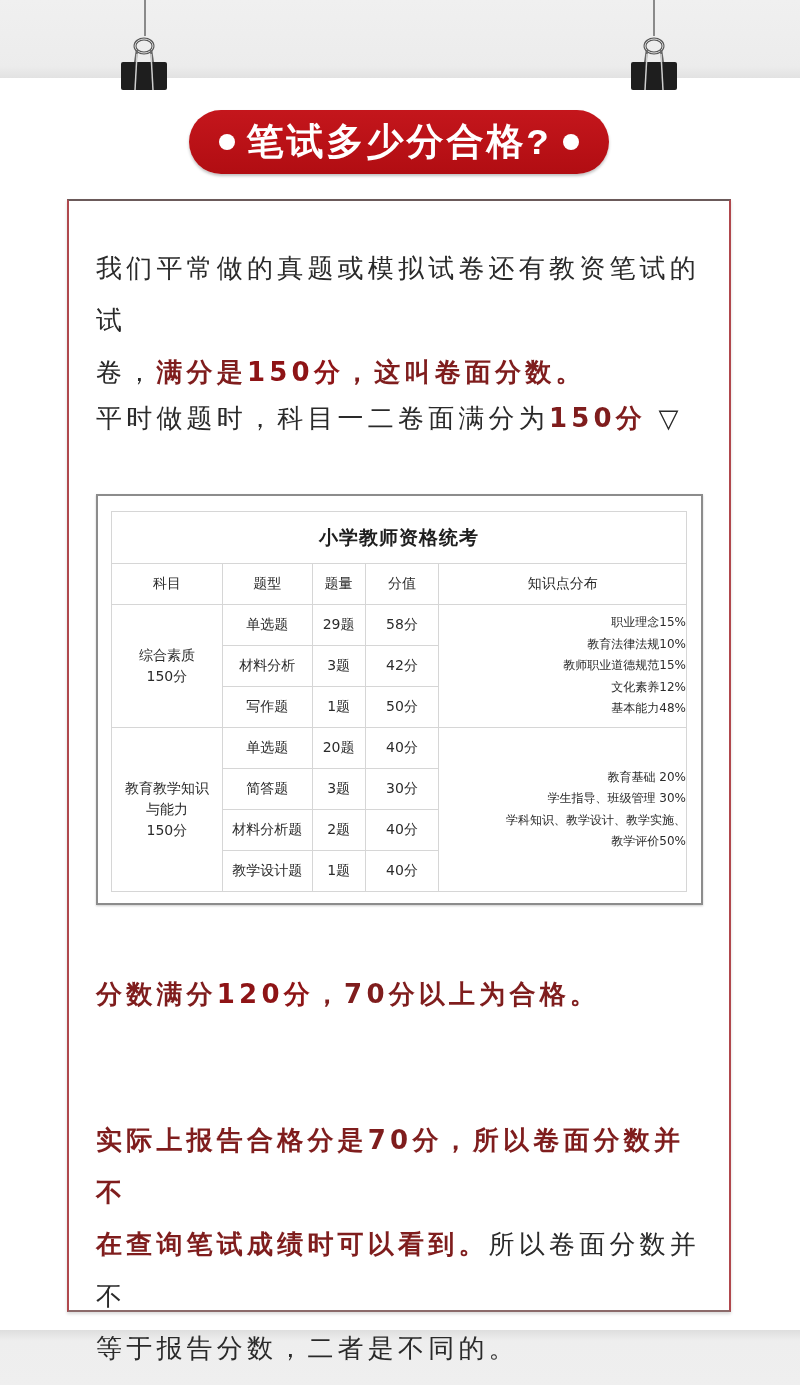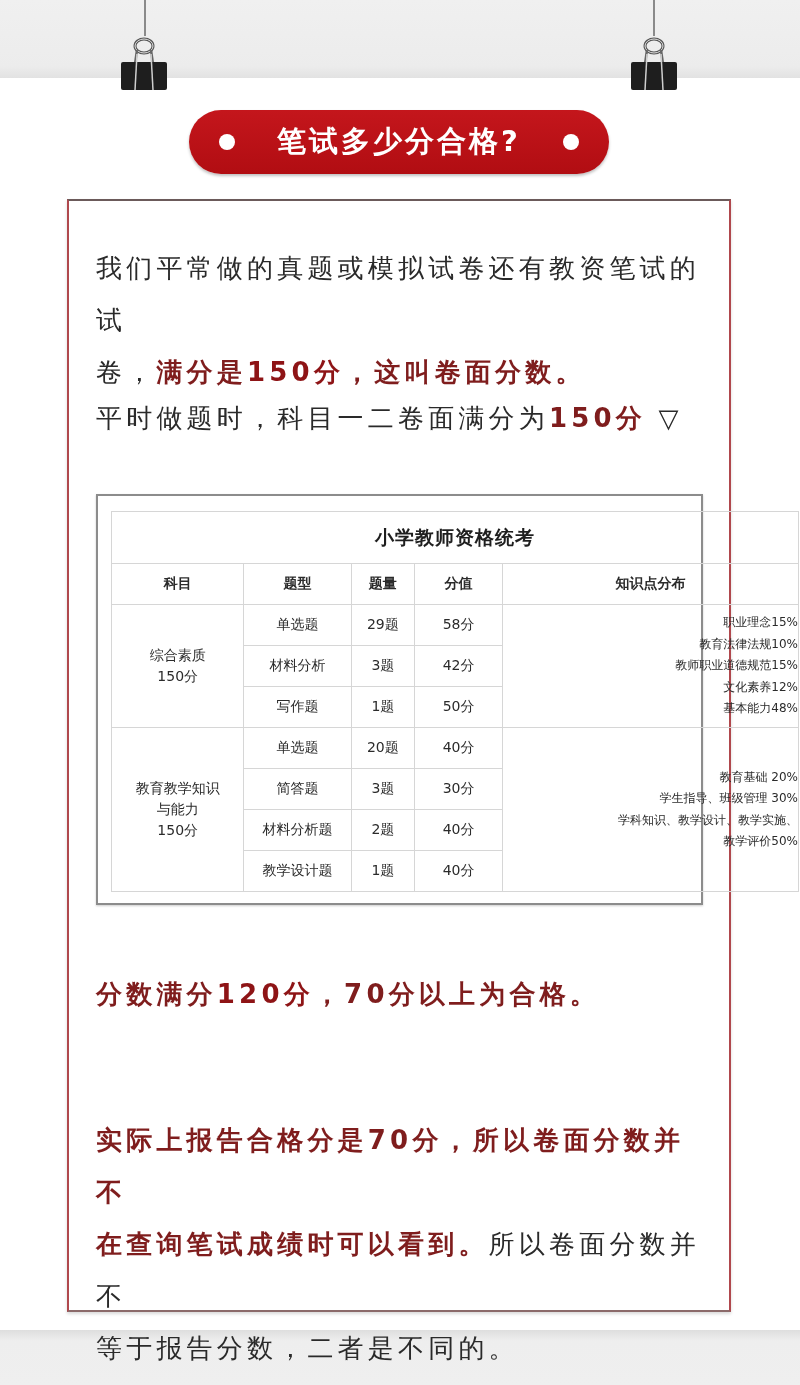--- a/index.html
+++ b/index.html
@@ -23,49 +23,49 @@
     border-radius: 32px;
     background: linear-gradient(#c4161c, #b10d12);
     box-shadow: 0 2px 3px rgba(0,0,0,0.25);
     display: flex; align-items: center; justify-content: center;
   }
   .banner .dot {
     position: absolute; top: 24px; width: 16px; height: 16px; border-radius: 50%; background: #fff;
   }
   .banner .dot.left { left: 30px; }
   .banner .dot.right { right: 30px; }
-  .banner .title { color: #fff; font-size: 29px; font-weight: bold; letter-spacing: 3px; }
+  .banner .title { color: #fff; font-size: 37px; font-weight: bold; letter-spacing: 3px; font-family: Liberation Mono, monospace; }
 
   .frame {
     position: absolute; left: 67px; top: 199px; width: 664px; height: 1113px;
     border: 2px solid #b0484d;
     border-top-color: #6b5a5a;
     border-bottom-color: #8b6a6a;
     box-shadow: 0 2px 3px rgba(0,0,0,0.15);
     background: #fff;
   }
 
   .para { position: absolute; left: 96px; width: 610px; font-size: 26px; letter-spacing: 4.2px; line-height: 52px; color: #2a2a2a; }
   .para b { font-weight: bold; color: #7f1d1d; }
   .red { color: #8e1416; font-weight: bold; }
 
   .table-box {
     position: absolute; left: 96px; top: 494px; width: 607px; height: 411px;
     border: 2px solid #8c8c8c; background: #fff;
     box-shadow: 0 1px 2px rgba(0,0,0,0.2);
   }
   table.exam {
-    position: absolute; left: 13px; top: 15px; width: 688px;
+    position: absolute; left: 13px; top: 15px; width: 576px;
     border-collapse: collapse; font-size: 14px; color: #2b2b2b;
   }
   table.exam td, table.exam th {
     border: 1px solid #d6d6d6; text-align: center; vertical-align: middle; font-weight: normal;
   }
   table.exam .cap { height: 52px; font-size: 19px; font-weight: bold; color: #1e1e1e; letter-spacing: 1px; }
-  table.exam .hdr td { height: 41px; font-size: 14px; font-weight: bold; }
+  table.exam .hdr td { height: 41px; font-size: 14px; }
   table.exam .r td { height: 41px; }
   table.exam td.subject { line-height: 21px; }
   table.exam td.points { text-align: right; padding-left: 6px; line-height: 21.5px; font-size: 12px; }
 </style>
 </head>
 <body>
 
 <div class="top-band"></div>
 <div class="bottom-band"></div>
 

